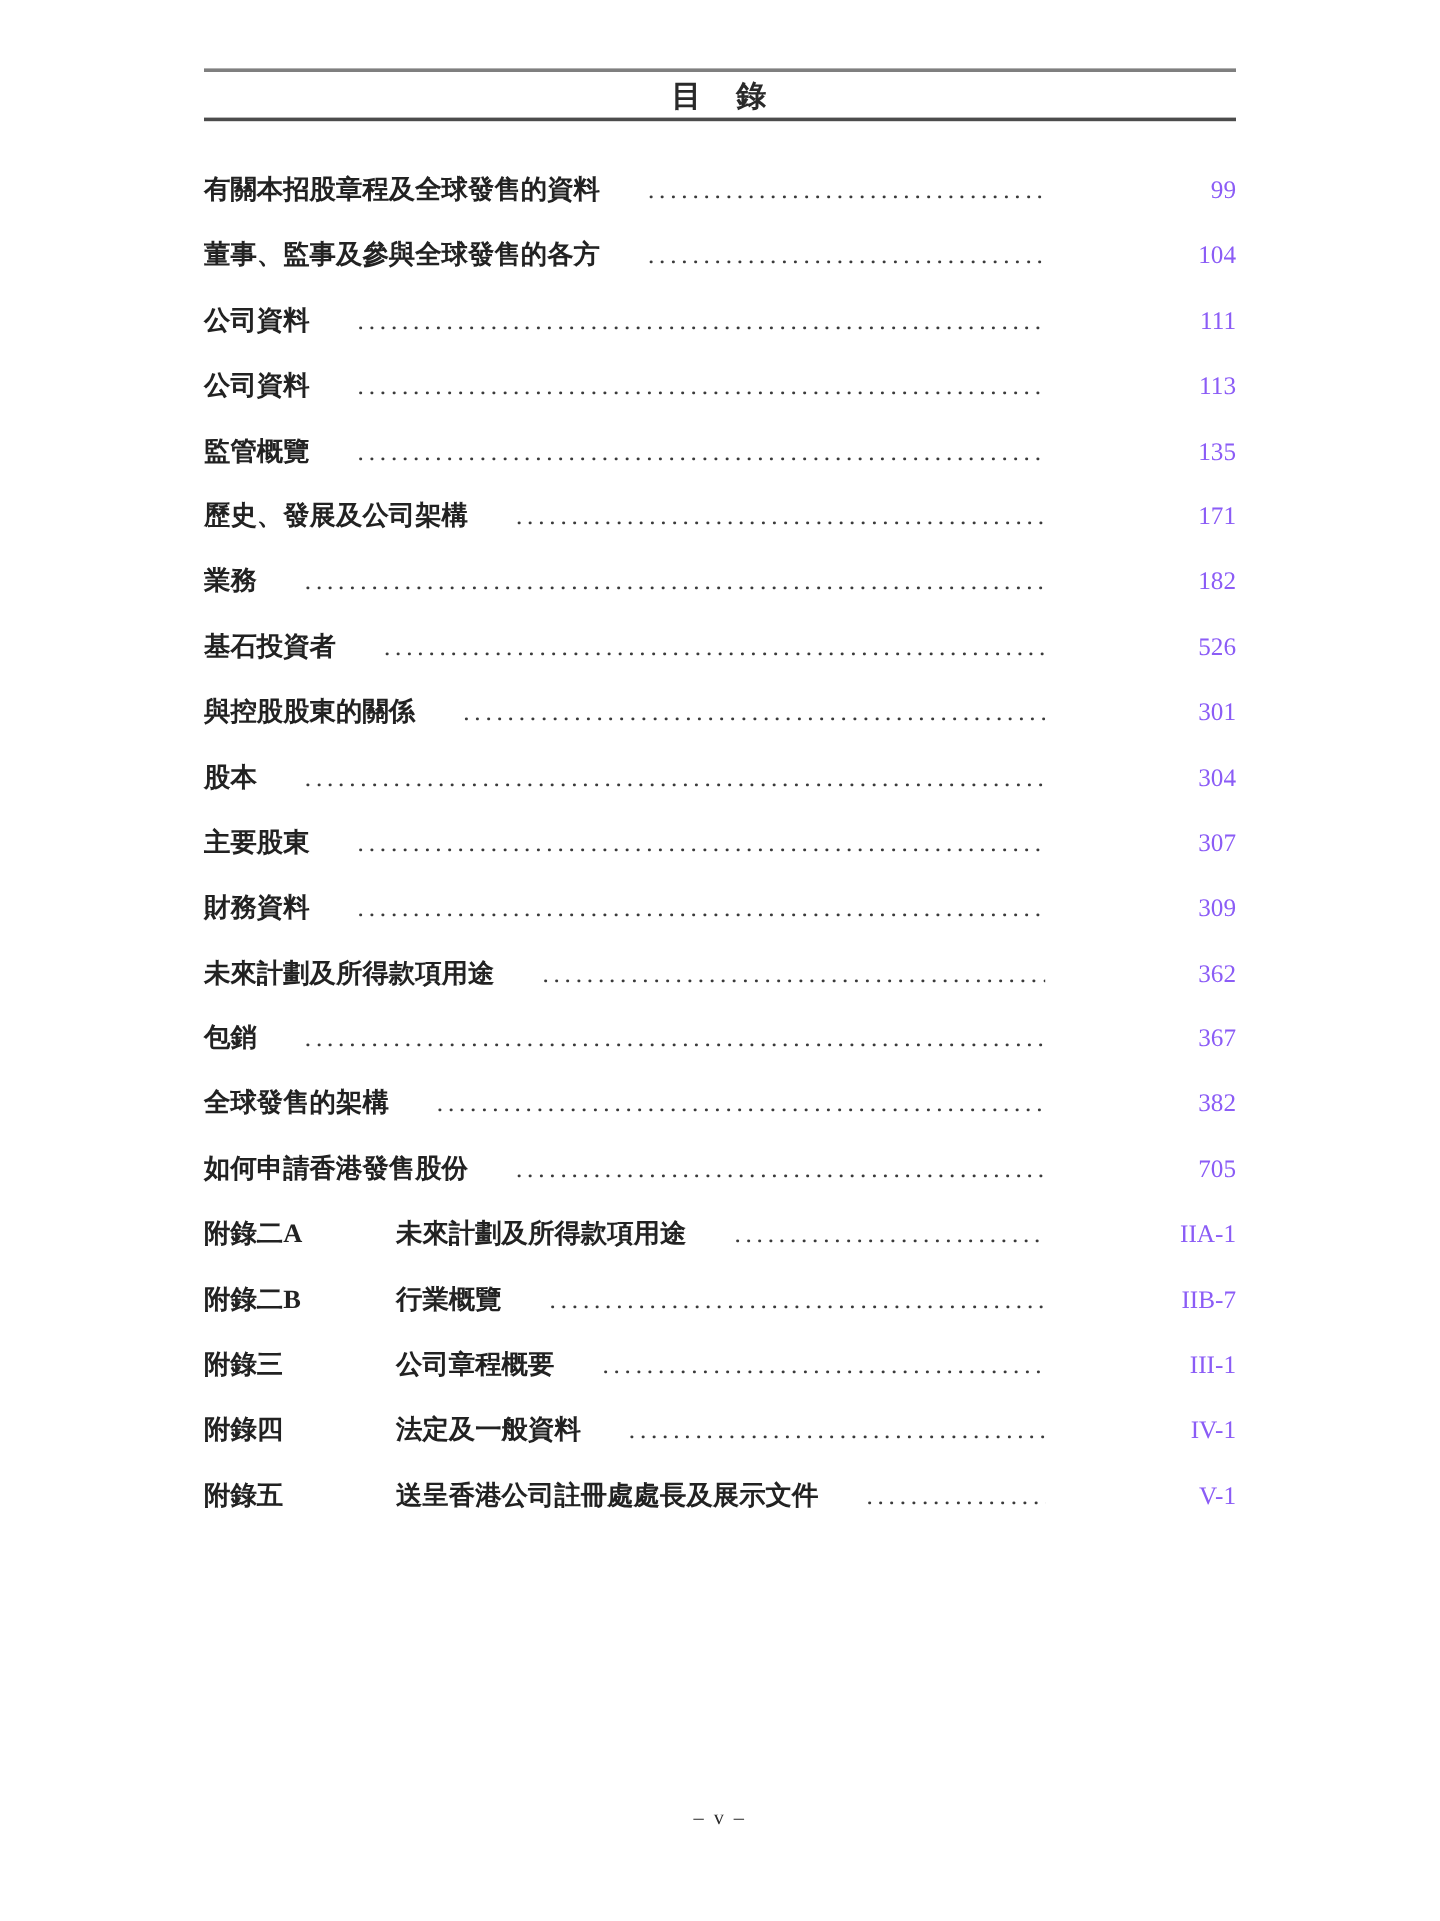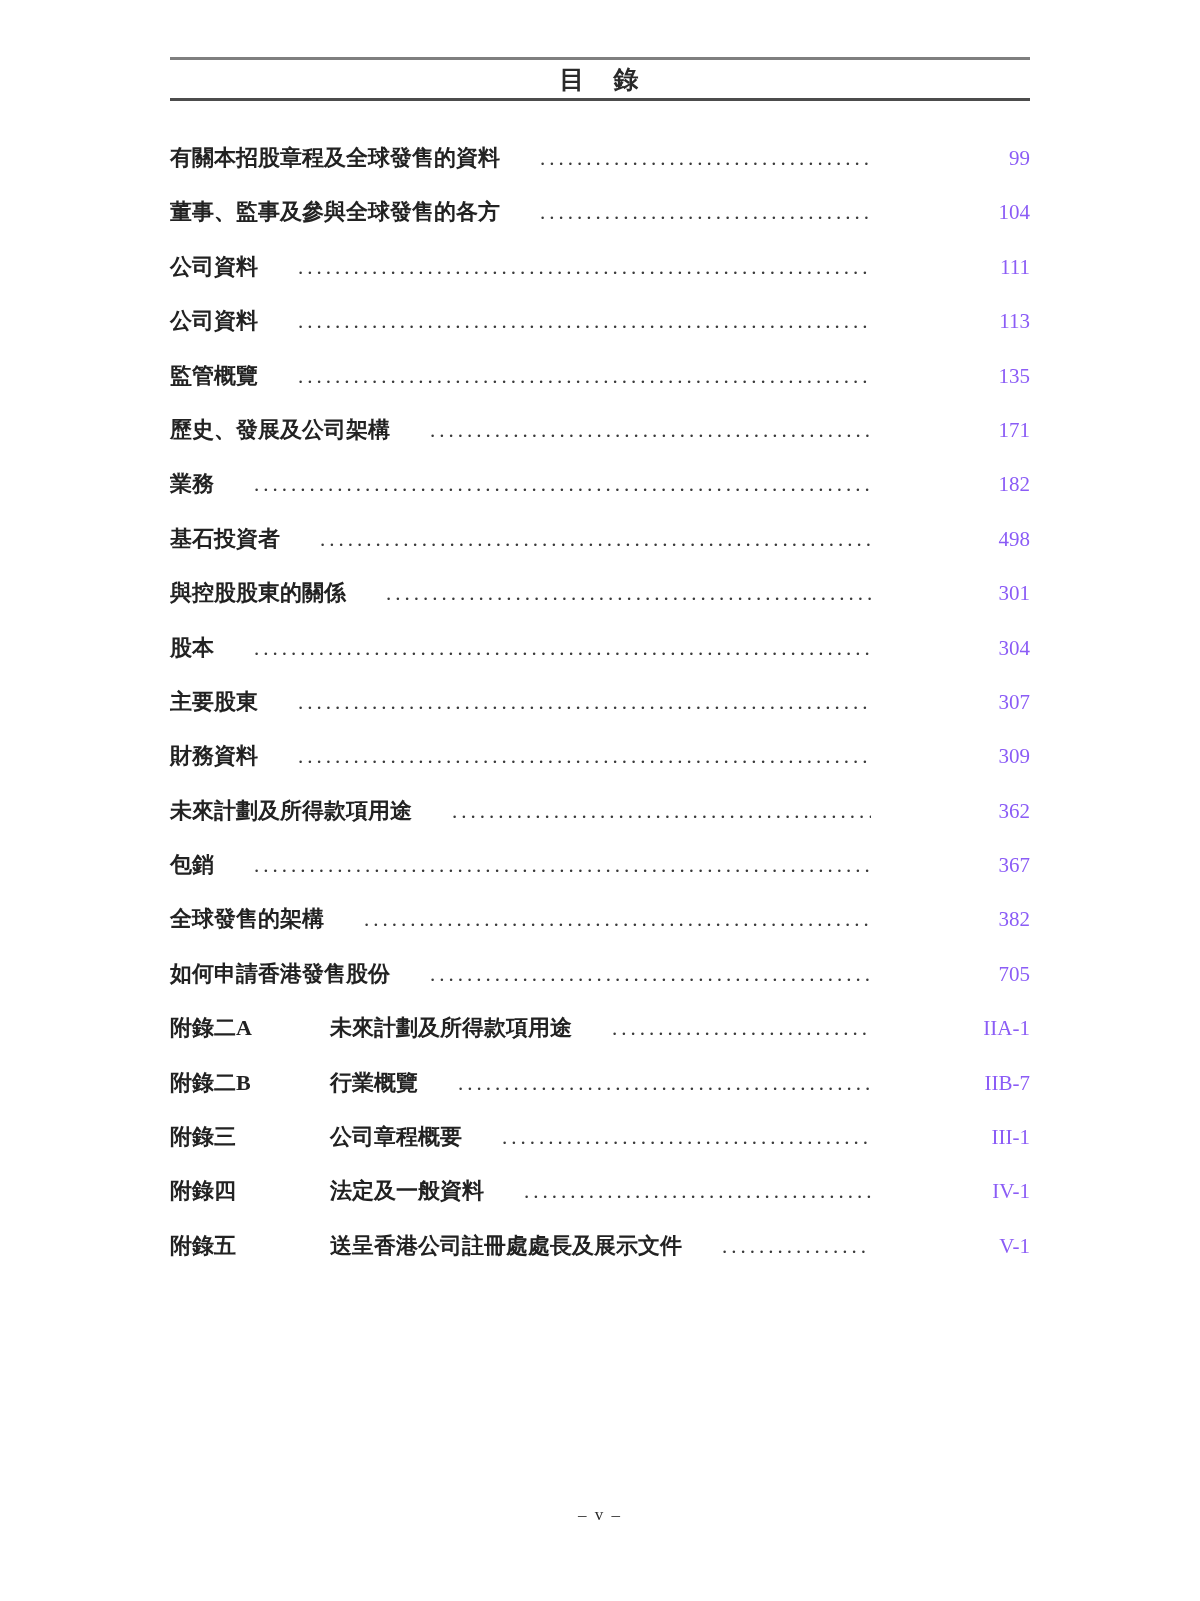--- a/index.html
+++ b/index.html
@@ -135,21 +135,21 @@
     <span class="row-title">業務</span>
     <span class="leader"></span>
     <span class="page-num">182</span>
   </div>
 
 
   <div class="toc-row">
 
     <span class="row-title">基石投資者</span>
     <span class="leader"></span>
-    <span class="page-num">498</span>
+    <span class="page-num">526</span>
   </div>
 
   <div class="toc-row">
 
     <span class="row-title">與控股股東的關係</span>
     <span class="leader"></span>
     <span class="page-num">301</span>
   </div>
 
   <div class="toc-row">

